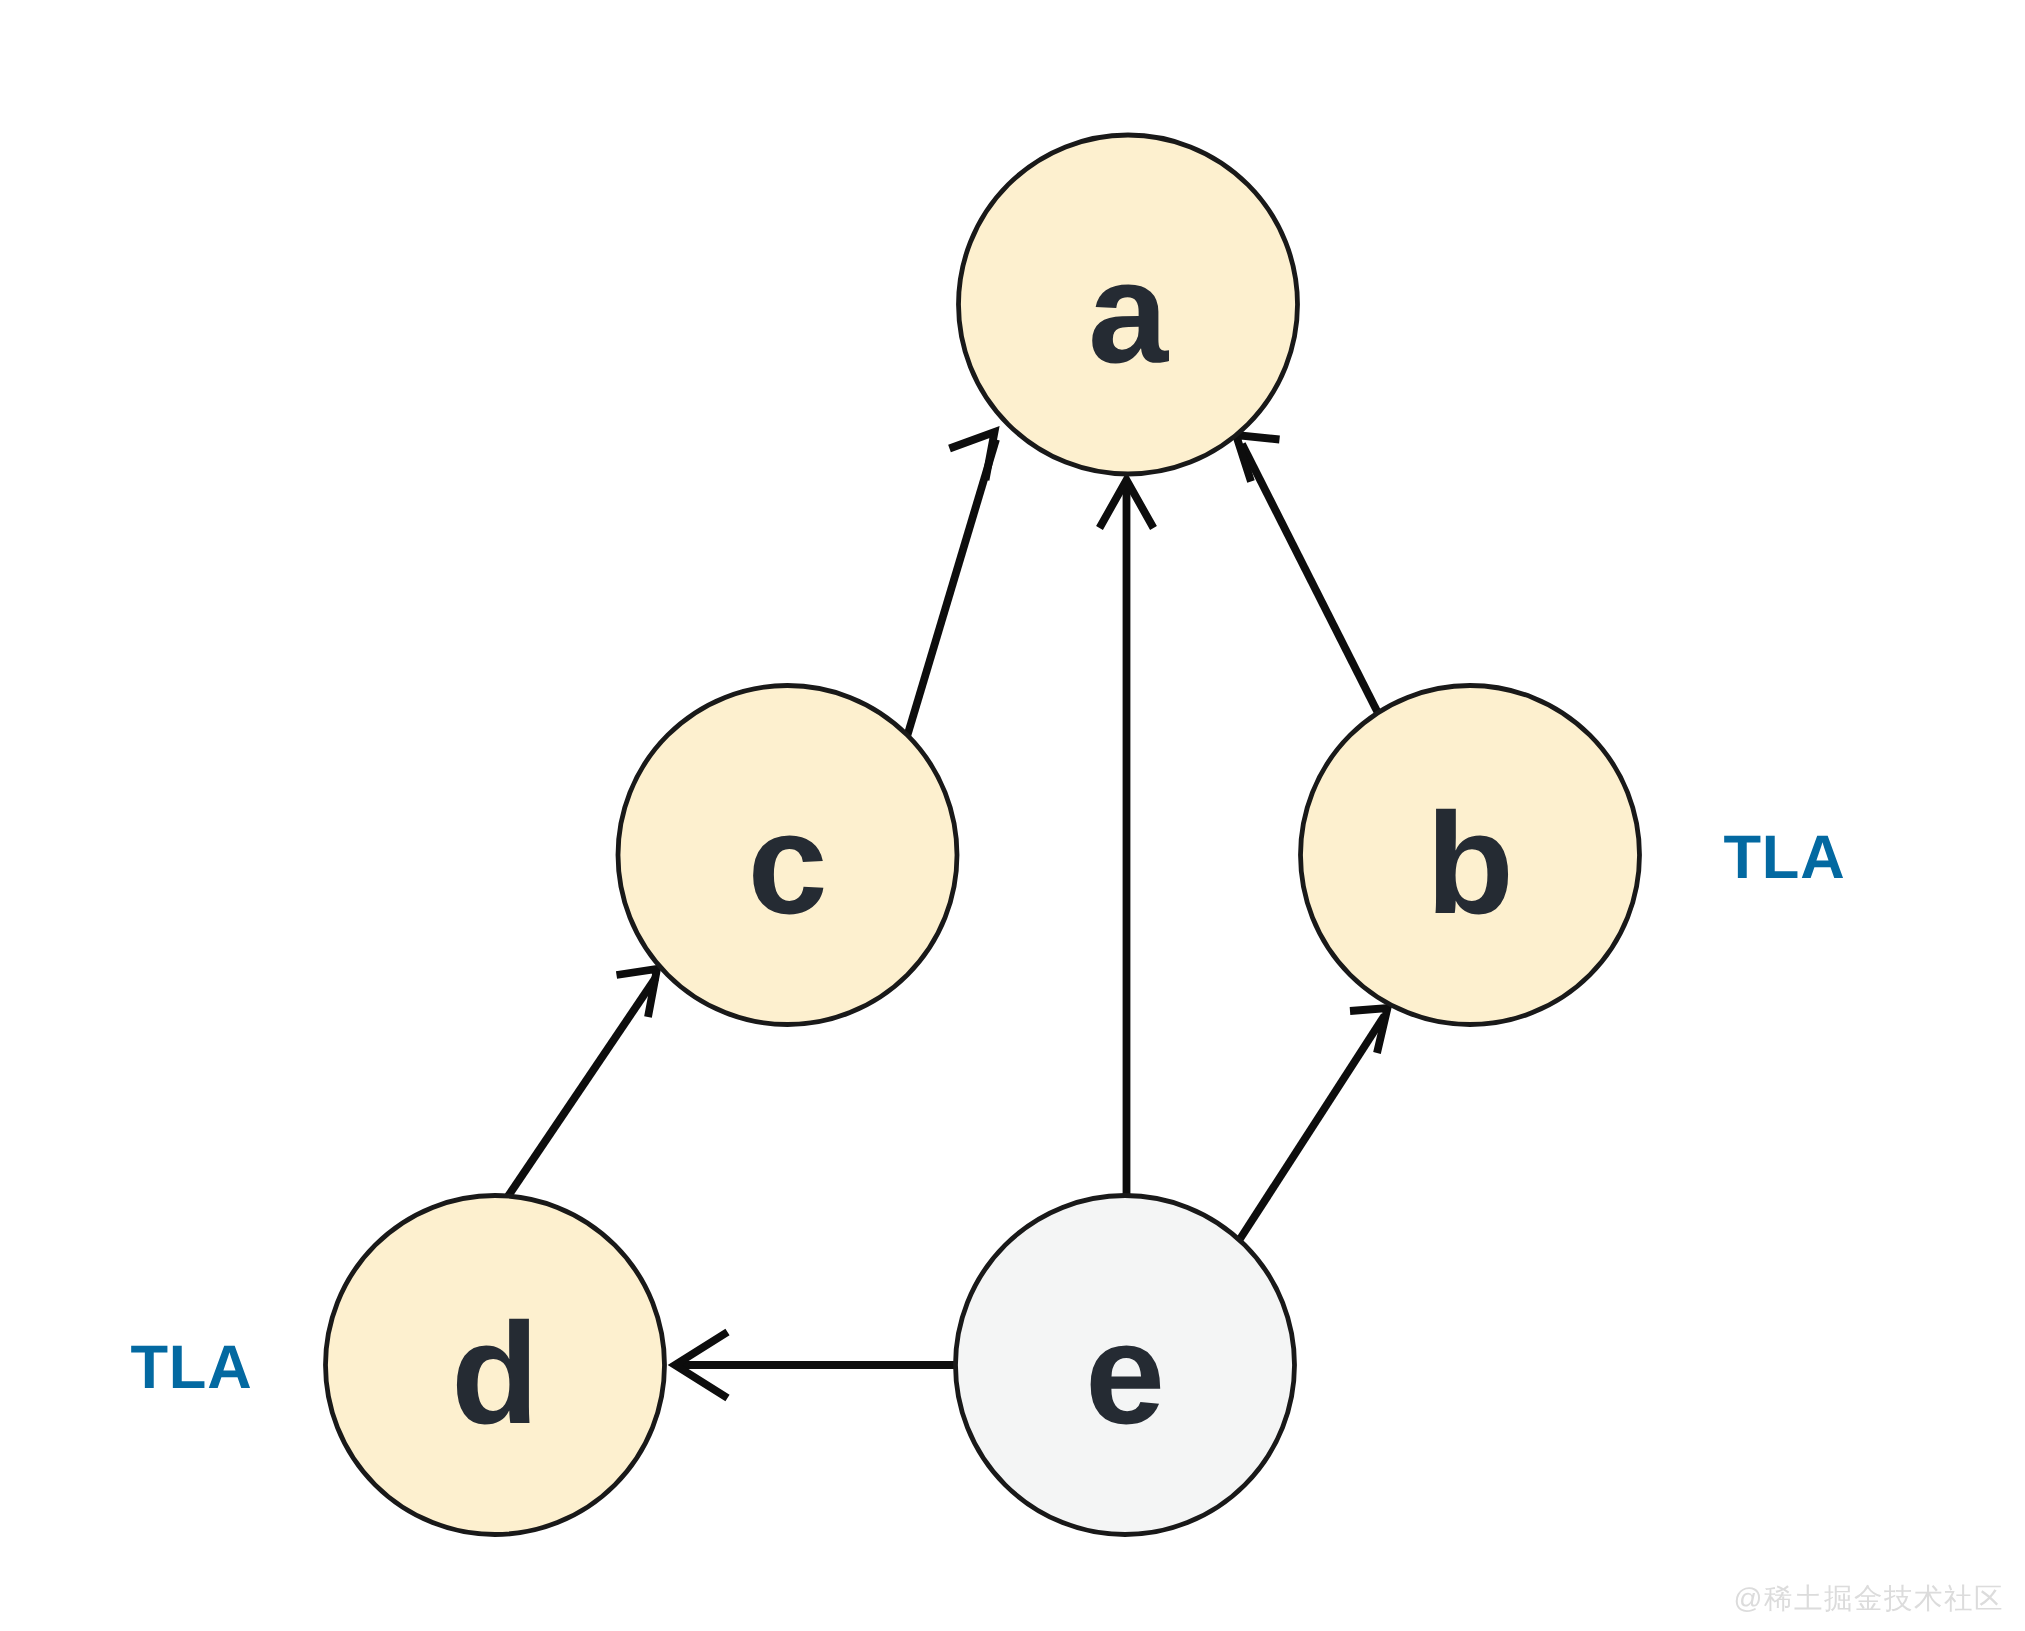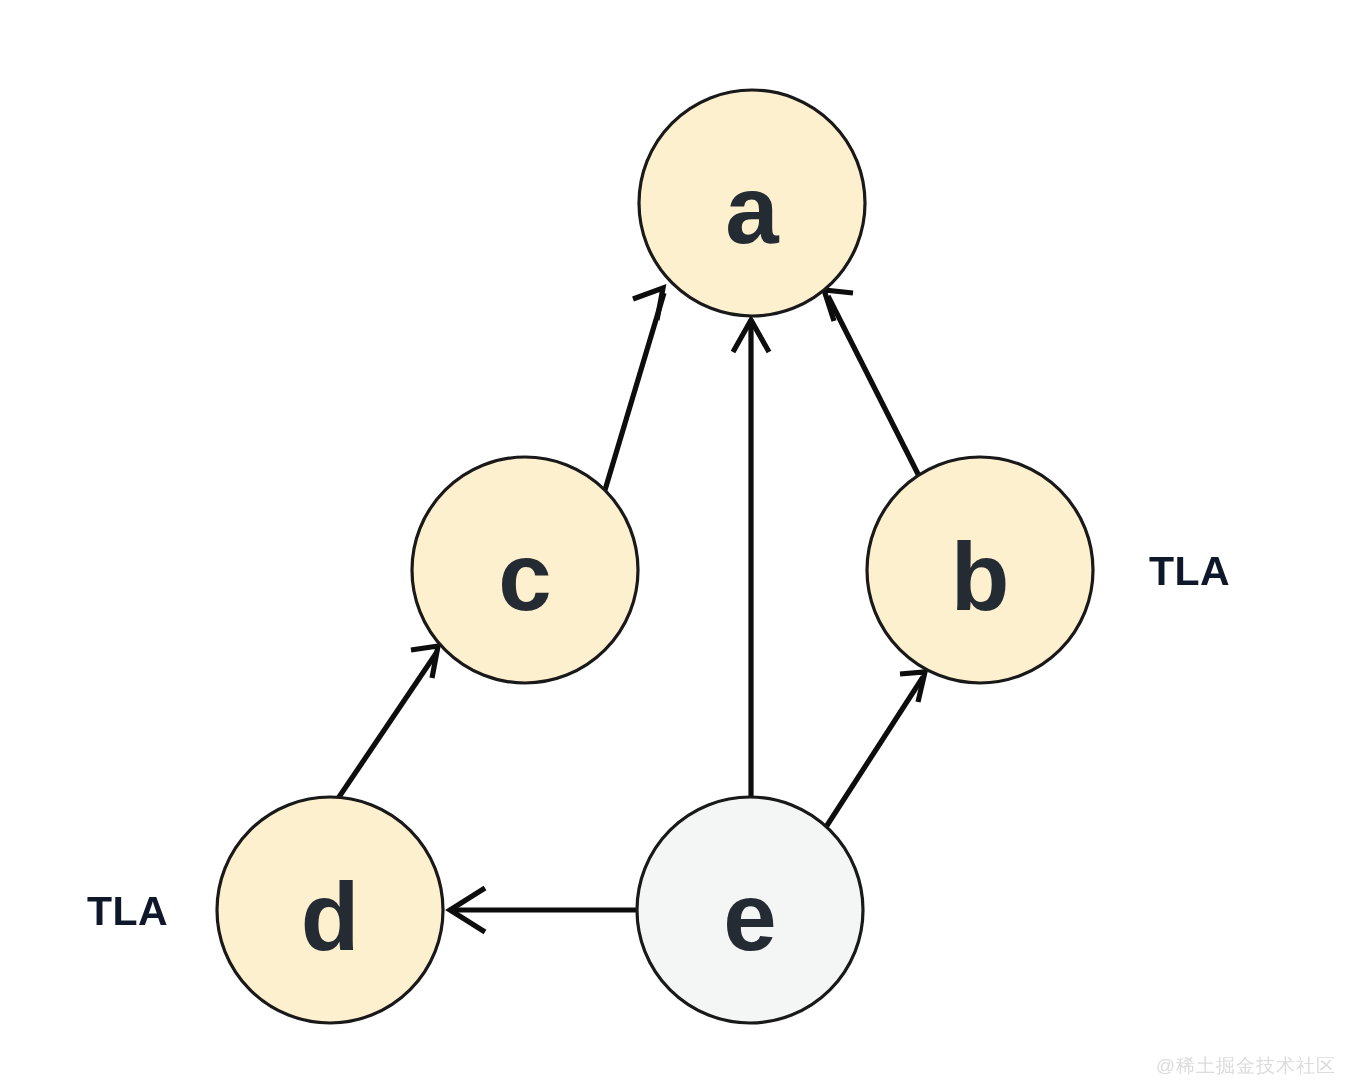--- a/index.html
+++ b/index.html
@@ -48,21 +48,21 @@
     stroke-linecap: butt;
     stroke-linejoin: miter;
     fill: none;
   }
   .tla-label {
     position: absolute;
     font-family: "Liberation Sans", sans-serif;
     font-weight: bold;
     font-size: 41px;
     letter-spacing: 0.5px;
-    color: #0f172a;
+    color: #0369a1;
     white-space: nowrap;
   }
   #tla-right { left: 1149px; top: 548px; }
   #tla-left  { left: 87px;  top: 888px; }
   #watermark {
     position: absolute;
     right: 14px;
     bottom: 8px;
     font-family: "Liberation Sans", sans-serif;
     font-size: 19px;

